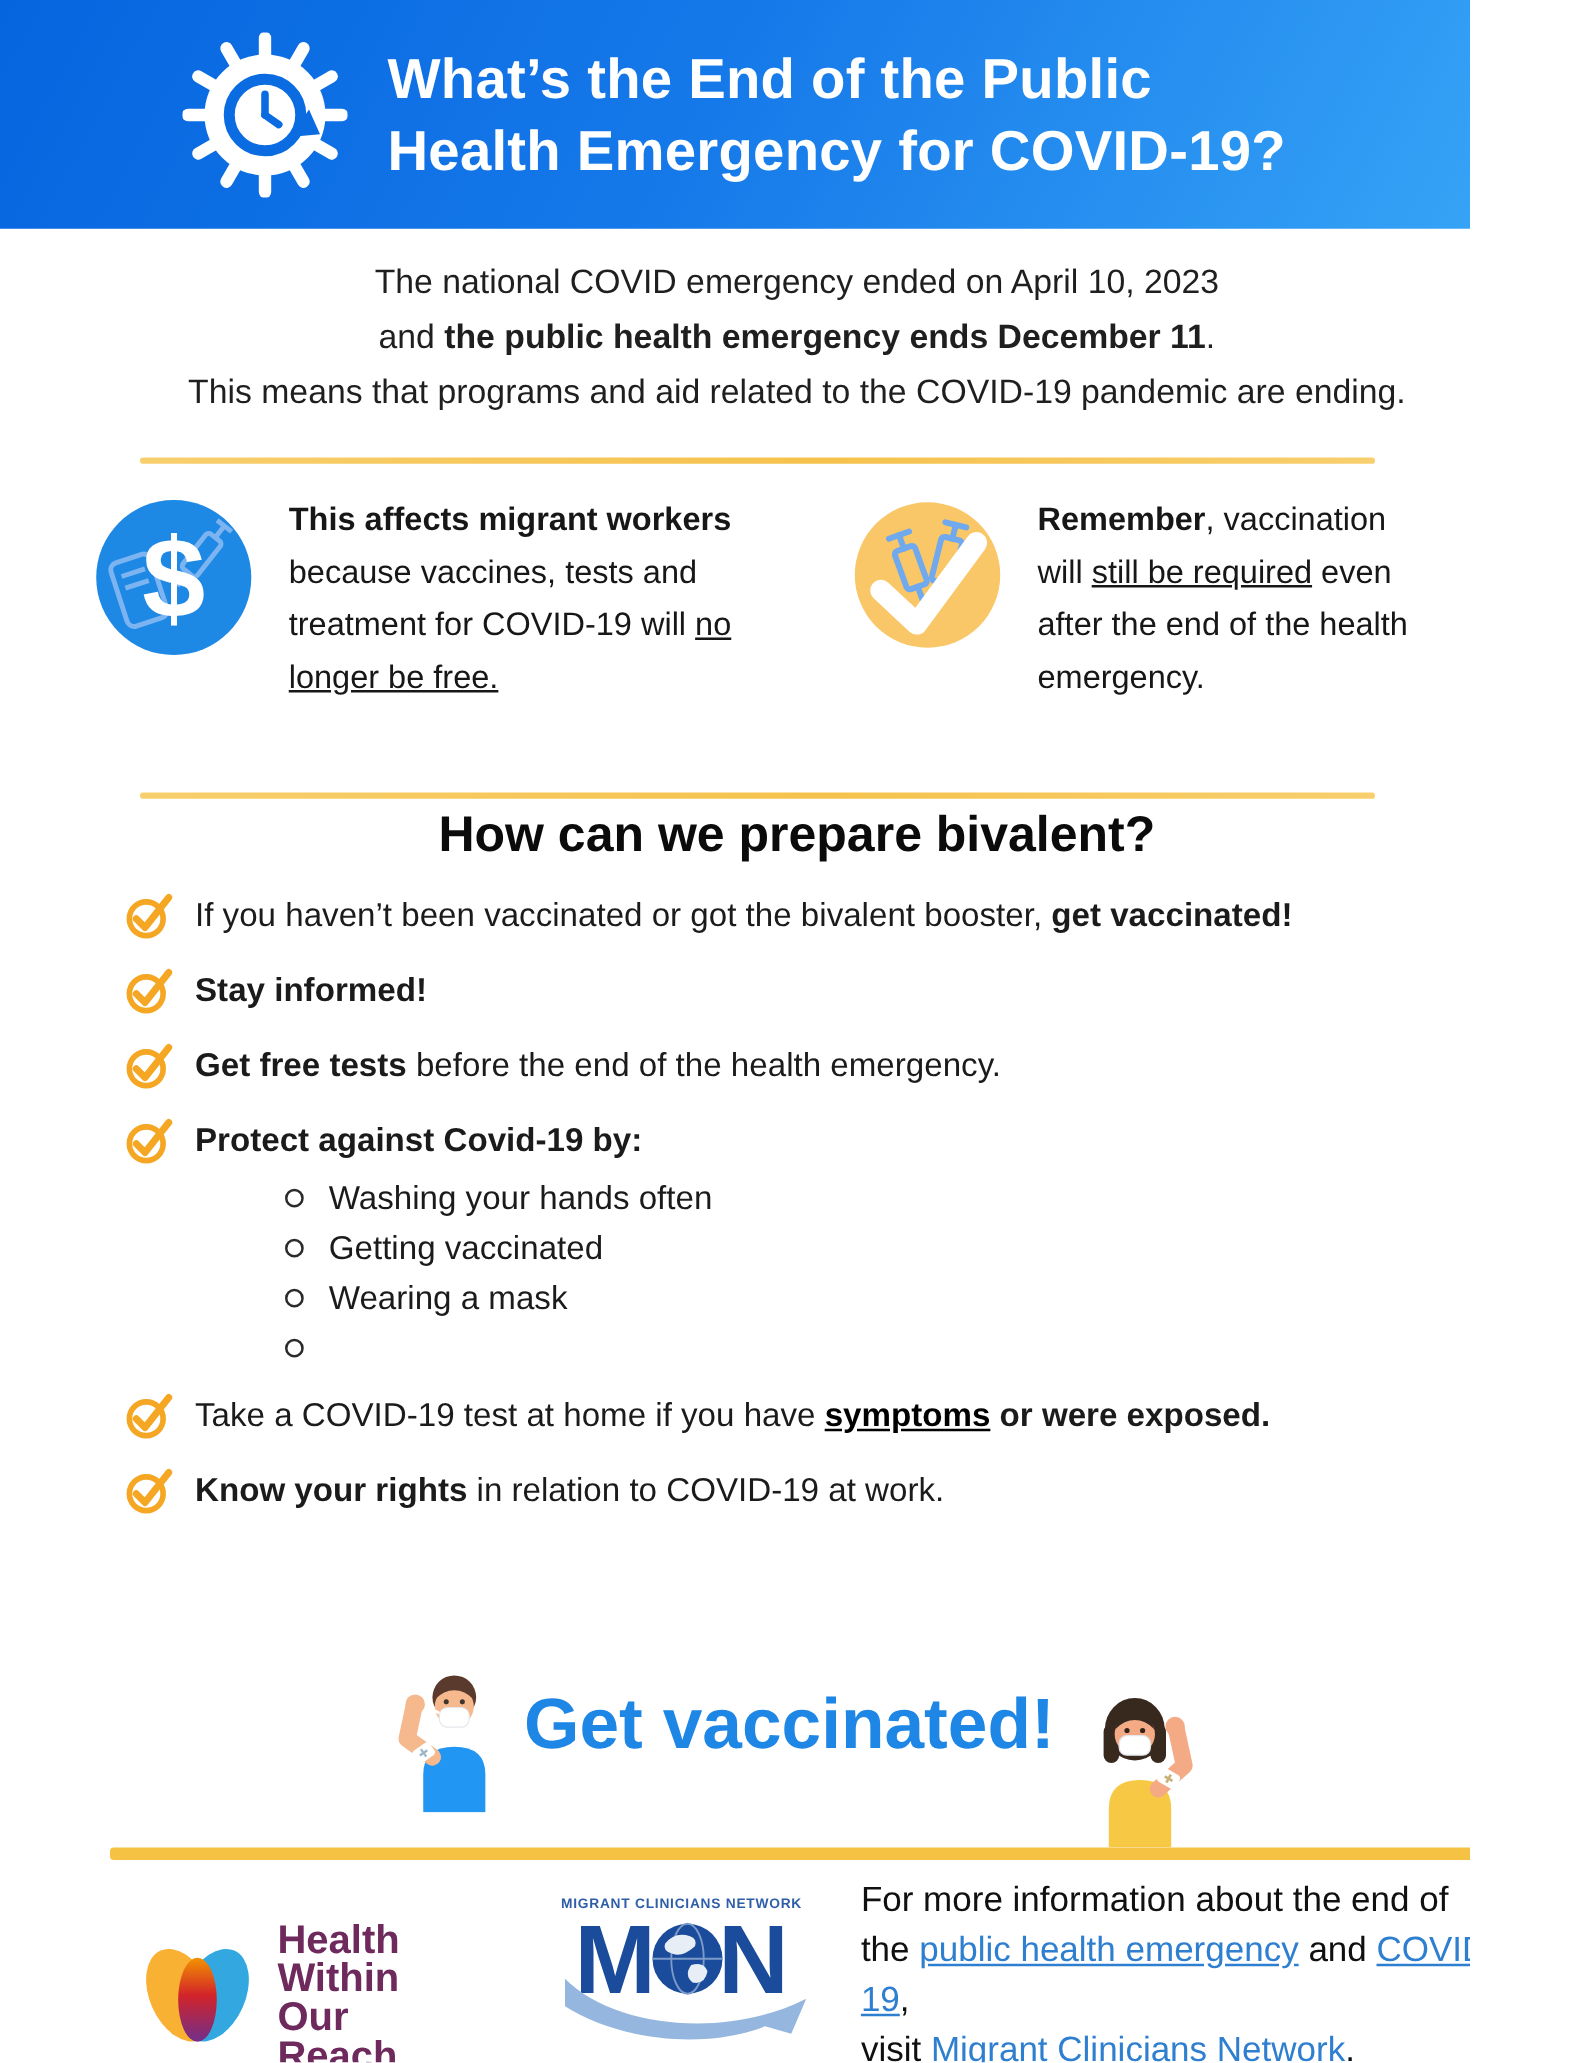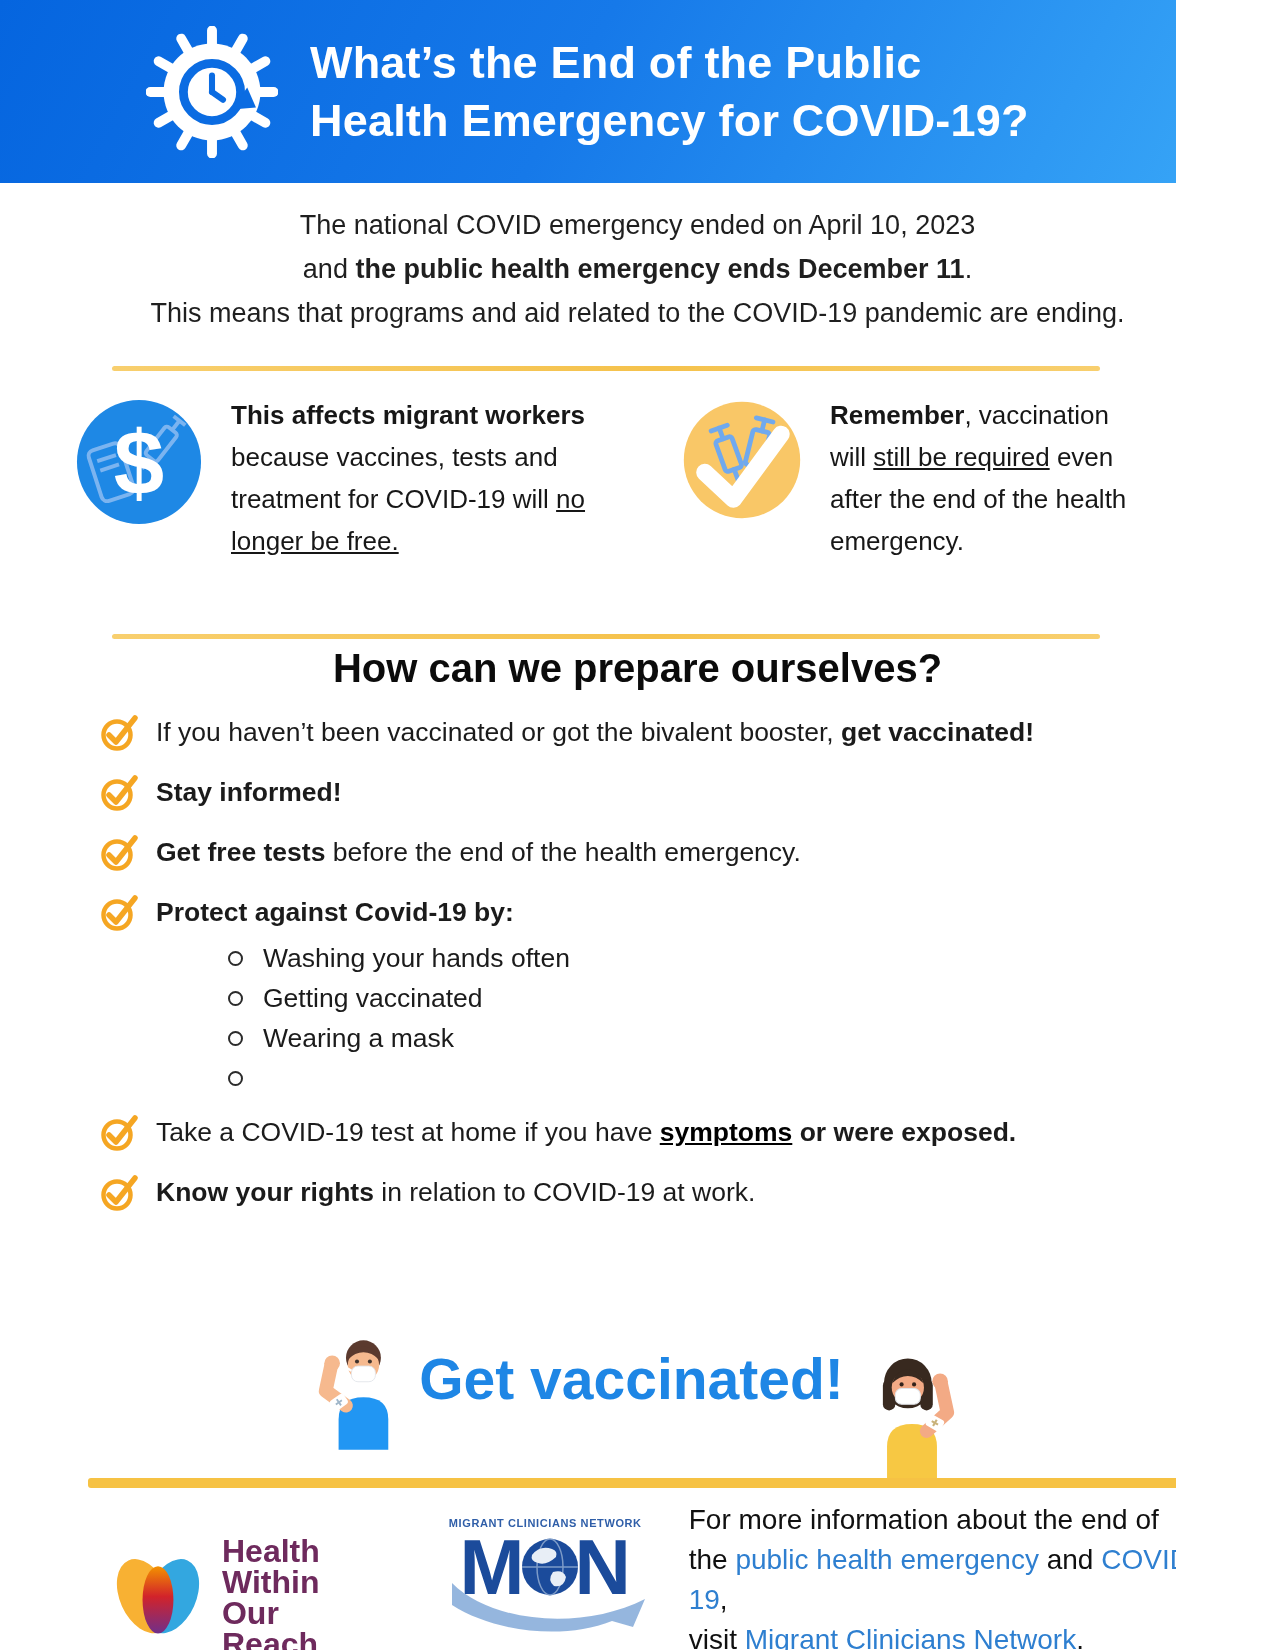--- a/index.html
+++ b/index.html
@@ -13,21 +13,21 @@
   .header-icon{margin-left:146px;width:132px;height:132px;flex:0 0 auto;}
   .header-titles{margin-left:32px;color:#fff;font-weight:700;font-size:45px;
                  line-height:58px;letter-spacing:.2px;}
 
   
   .intro{position:absolute;top:203px;left:0;width:1275px;text-align:center;
          font-size:27px;color:#1f1f1f;}
   .intro-line{line-height:44px;margin:0;}
   .seg-b{font-weight:700;}
   .seg-u{text-decoration:underline;}
-  .seg-link{color:#2E7FD0;}
+  .seg-link{color:#2E7FD0;text-decoration:underline;}
   .seg-link-b{color:#000000;font-weight:700;text-decoration:underline;}
 
   
   .divider{position:absolute;border-radius:3px;
            background:linear-gradient(90deg,#F8CF6E 0%,#F5C24C 55%,#F8CF6E 100%);}
   .div1{top:366px;left:112px;width:988px;height:5px;}
   .div2{top:634px;left:112px;width:988px;height:5px;}
   .div3{top:1478px;left:88px;width:1185px;height:10px;background:#F6C244;}
 
   
@@ -154,21 +154,21 @@
           </g>
         </g>
         <path d="M26 78 L56 106 L106 38" fill="none" stroke="#ffffff" stroke-width="18" stroke-linecap="round" stroke-linejoin="round"></path>
       </svg>
       <div class="card-text"><span class="seg-b">Remember</span><span>, vaccination will </span><span class="seg-u">still be required</span><span> even after the end of the health emergency.</span></div>
     </div>
   </div>
 
   <div class="divider div2"></div>
 
-  <h2 class="prepare-h">How can we prepare ourselves?</h2>
+  <h2 class="prepare-h">How can we prepare bivalent?</h2>
 
   <div class="checklist">
 
     <div class="chk-row">
       <svg class="chk-icon" viewBox="0 0 40 40">
         <circle cx="17" cy="23" r="13.5" fill="none" stroke="#F5A623" stroke-width="4.5"></circle>
         <path d="M9 23 L16 30 L35 6" fill="none" stroke="#F5A623" stroke-width="5.5" stroke-linecap="round" stroke-linejoin="round"></path>
       </svg>
       <div class="chk-text"><span>If you haven’t been vaccinated or got the bivalent booster, </span><span class="seg-b">get vaccinated!</span></div>
     </div>

